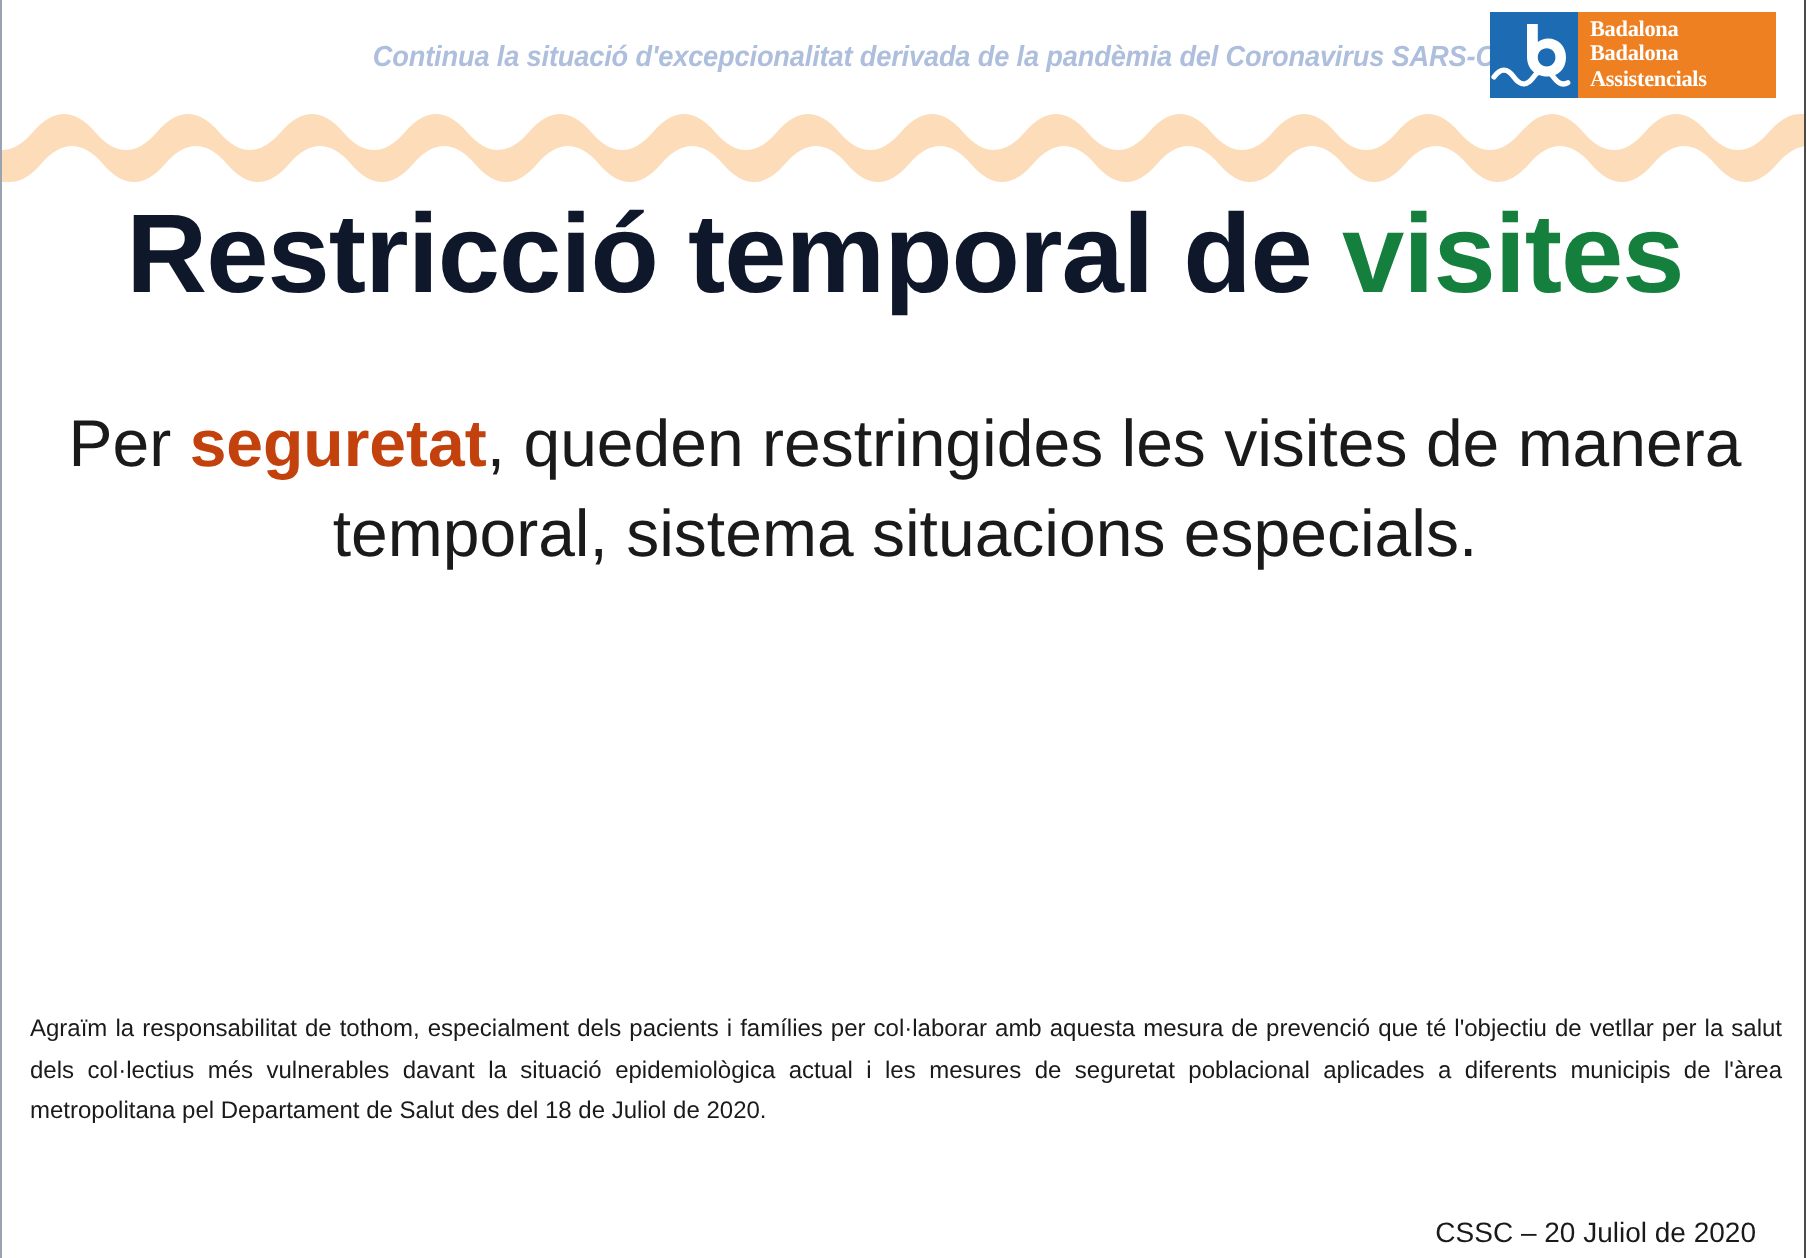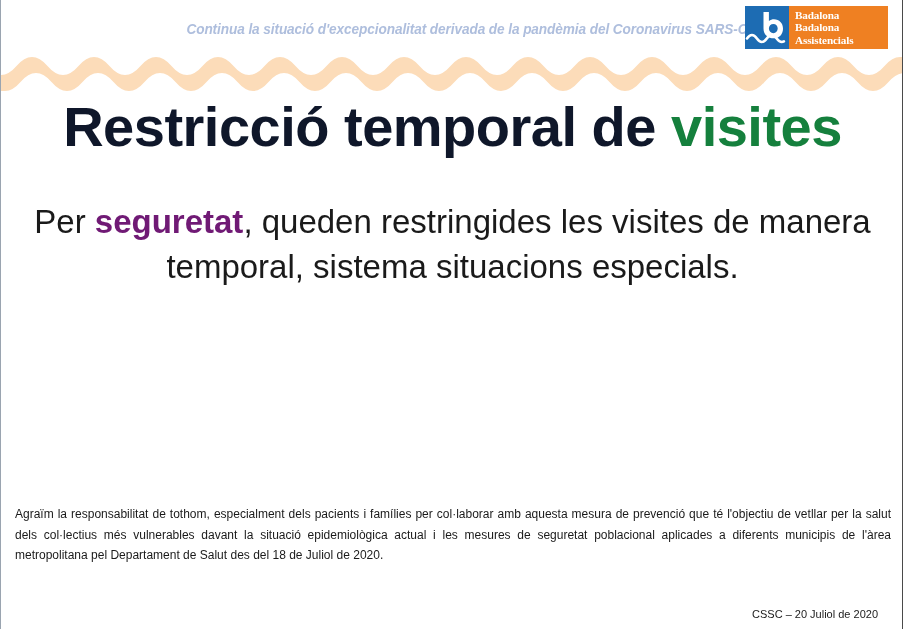--- a/index.html
+++ b/index.html
@@ -123,21 +123,21 @@
     left: 0;
     width: 903px;
     text-align: center;
     font-family: "Liberation Sans", sans-serif;
     font-size: 33px;
     line-height: 45px;
     color: #1a1a1a;
   }
   .statement-1 { top: 199px; }
   .statement-2 { top: 328px; }
-  .c-orange { color: #701a75; font-weight: bold; }
+  .c-orange { color: #c2410c; font-weight: bold; }
   .c-blue   { color: #0000ee; font-weight: bold; }
 
   
   .fineprint {
     position: absolute;
     left: 14px;
     top: 504px;
     width: 876px;
     font-family: "Liberation Sans", sans-serif;
     font-size: 12px;
@@ -146,21 +146,21 @@
     text-align: justify;
     text-justify: inter-word;
   }
 
   
   .credit {
     position: absolute;
     right: 24px;
     top: 608px;
     font-family: "Liberation Sans", sans-serif;
-    font-size: 11px;
+    font-size: 14px;
     color: #1a1a1a;
     white-space: nowrap;
   }
 </style>
 </head>
 <body>
 
 <div class="poster">
 
   <div class="header-strip">

